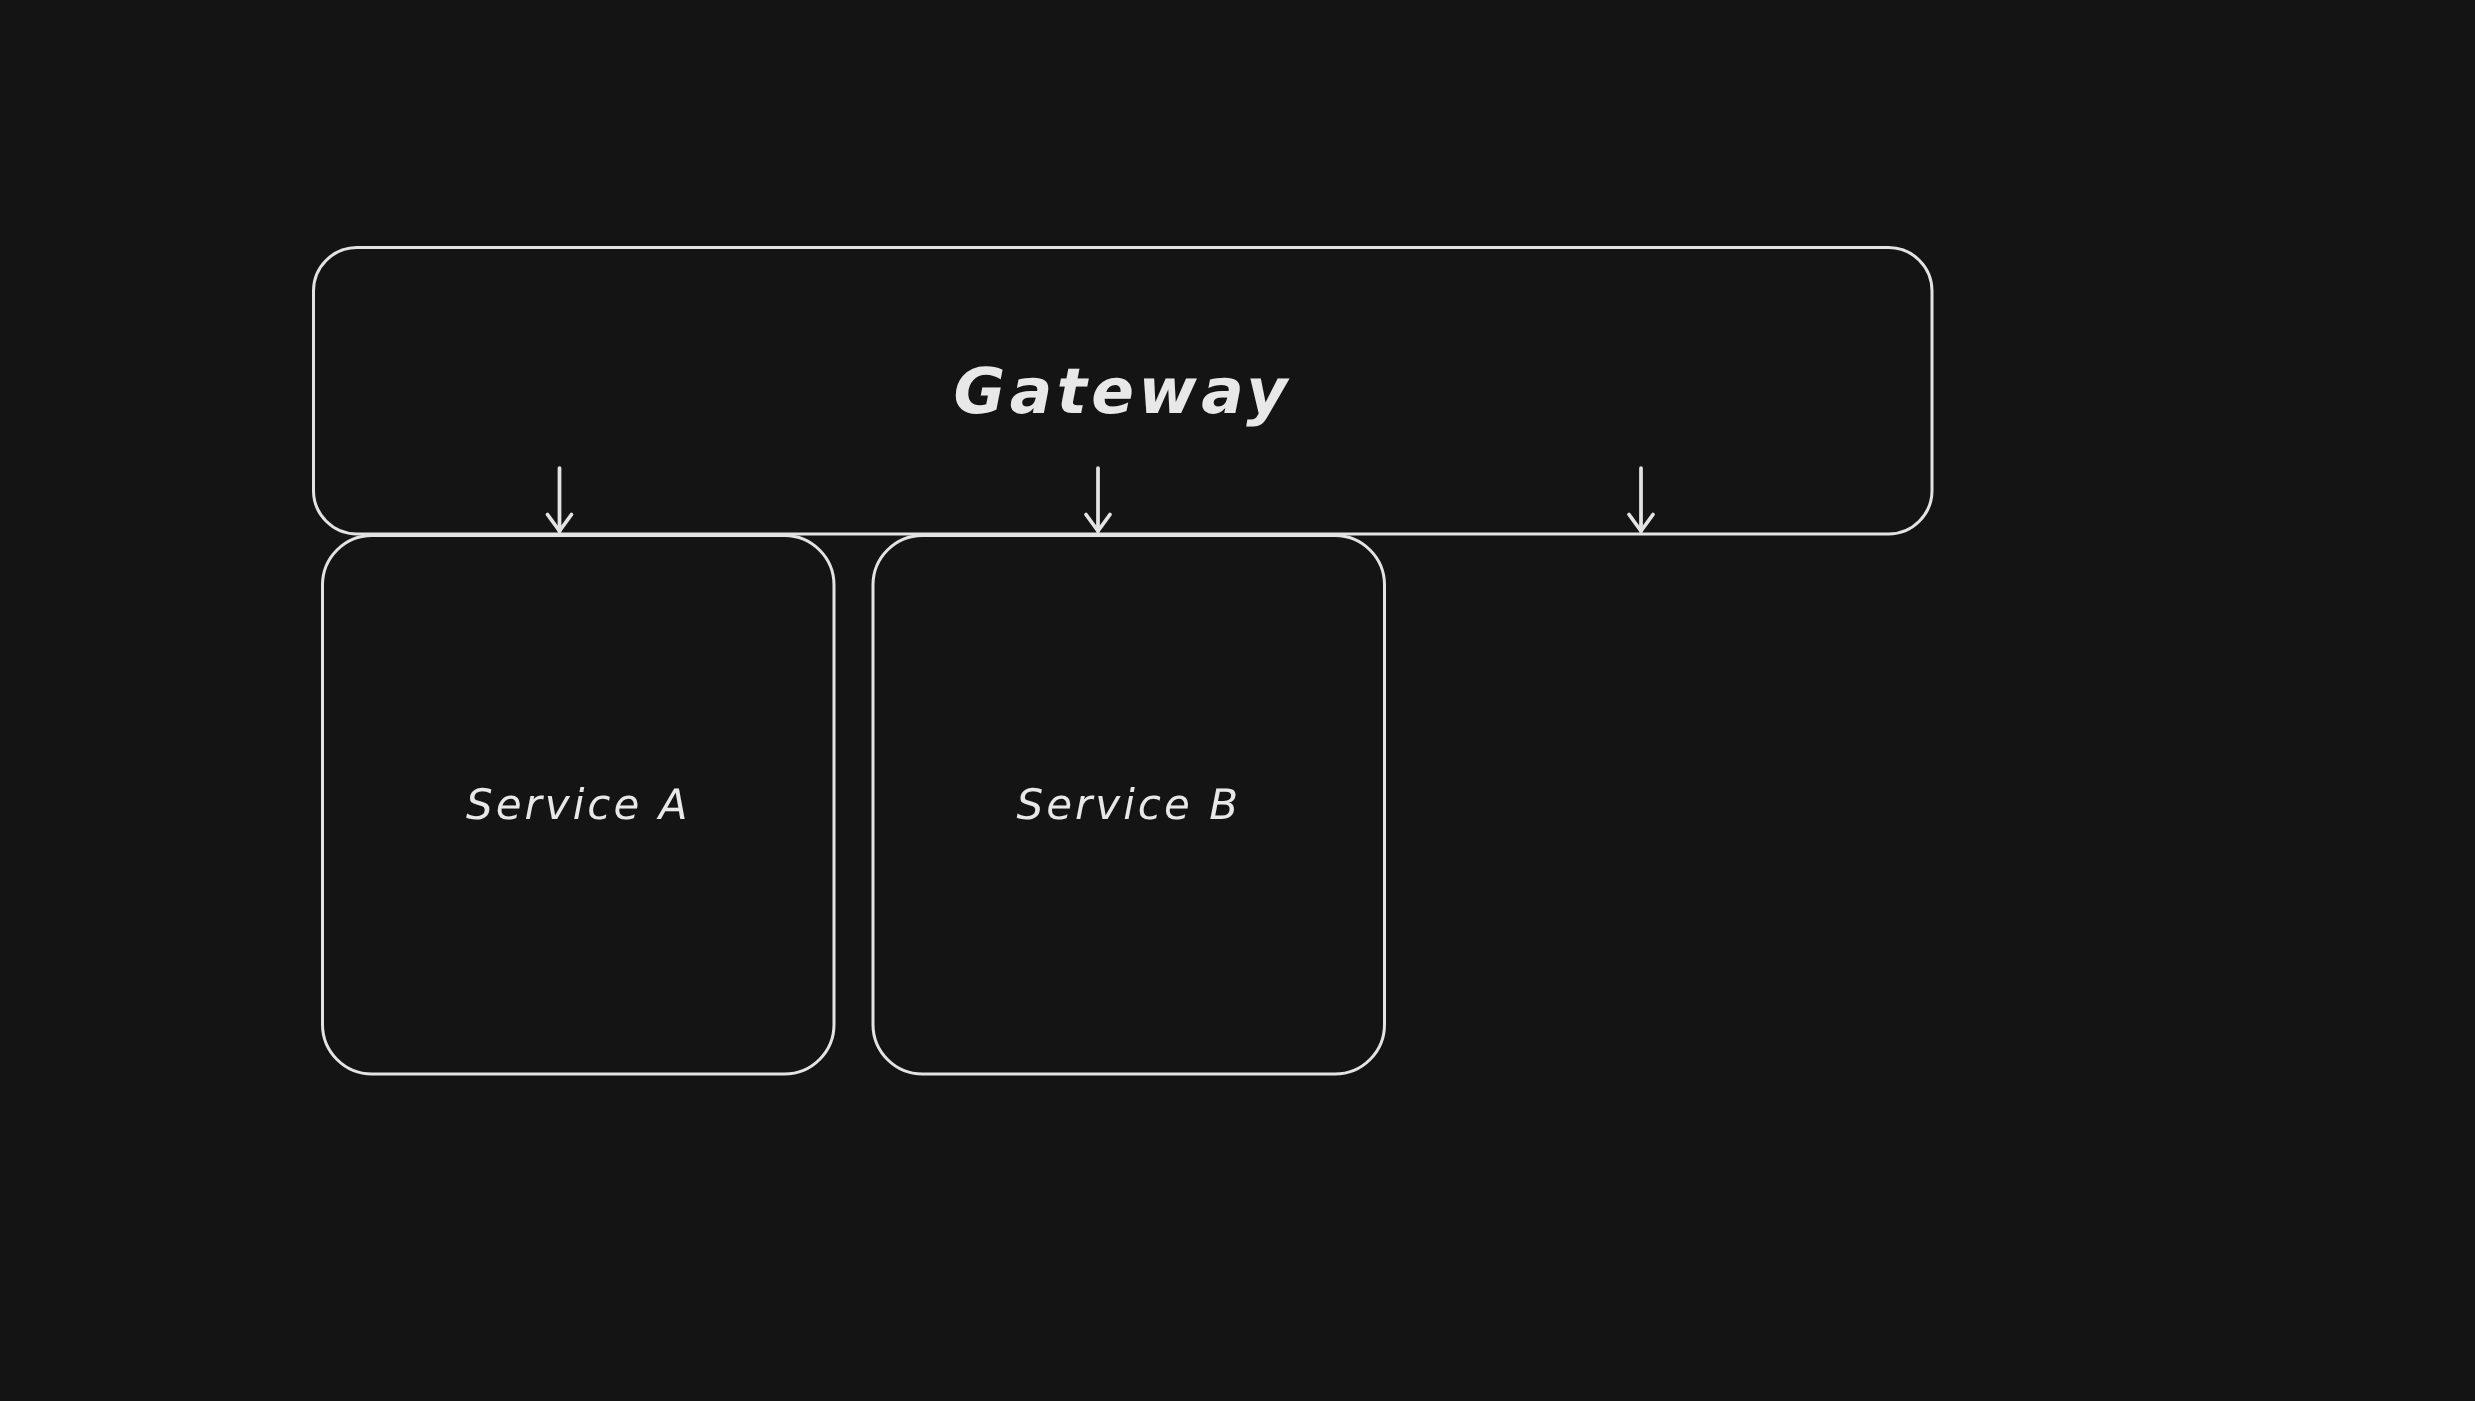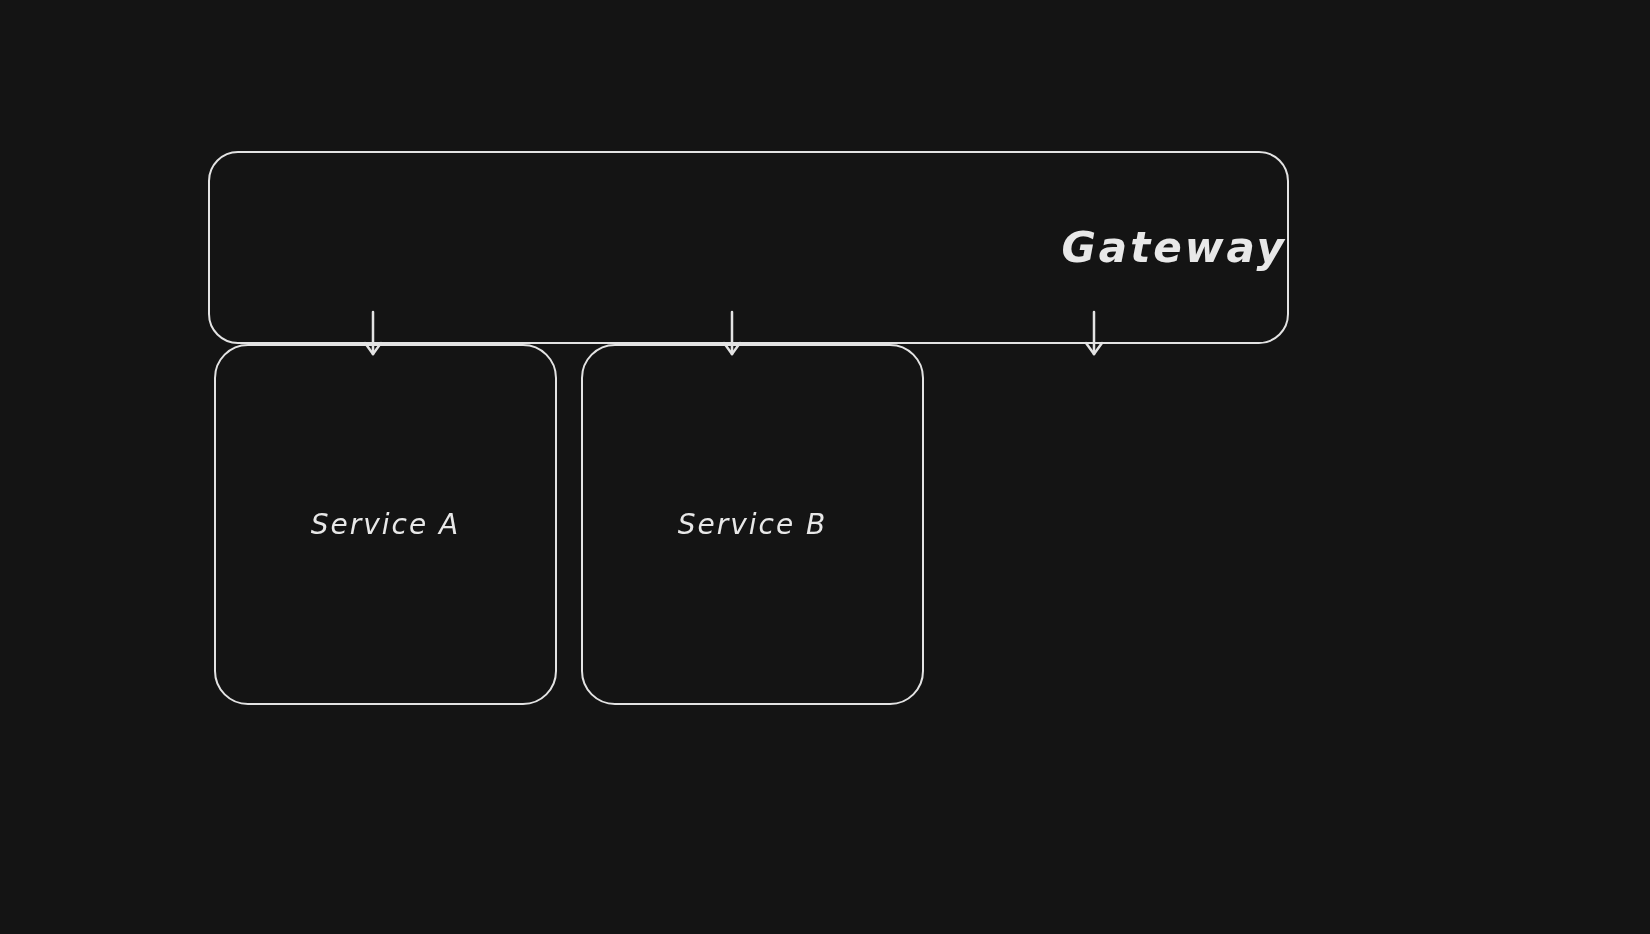--- a/index.html
+++ b/index.html
@@ -26,33 +26,32 @@
     border: 2.5px solid var(--stroke);
     border-radius: 30px;
     background: transparent;
     display: flex;
     align-items: center;
     justify-content: center;
     color: var(--text);
   }
   .node-gateway {
     left: 208px;
-    top: 151px;
+    top: 164px;
     width: 1081px;
     height: 193px;
-    justify-content: flex-end;
   }
   .node-gateway .label {
     font-size: 42px;
     font-weight: 600;
     letter-spacing: 3px;
     font-style: oblique 6deg;
   }
   .node-service {
-    top: 344px;
+    top: 356px;
     width: 343px;
     height: 361px;
     border-radius: 34px;
   }
   .node-service .label {
     font-size: 28px;
     font-weight: 400;
     letter-spacing: 2px;
     font-style: oblique 6deg;
   }

